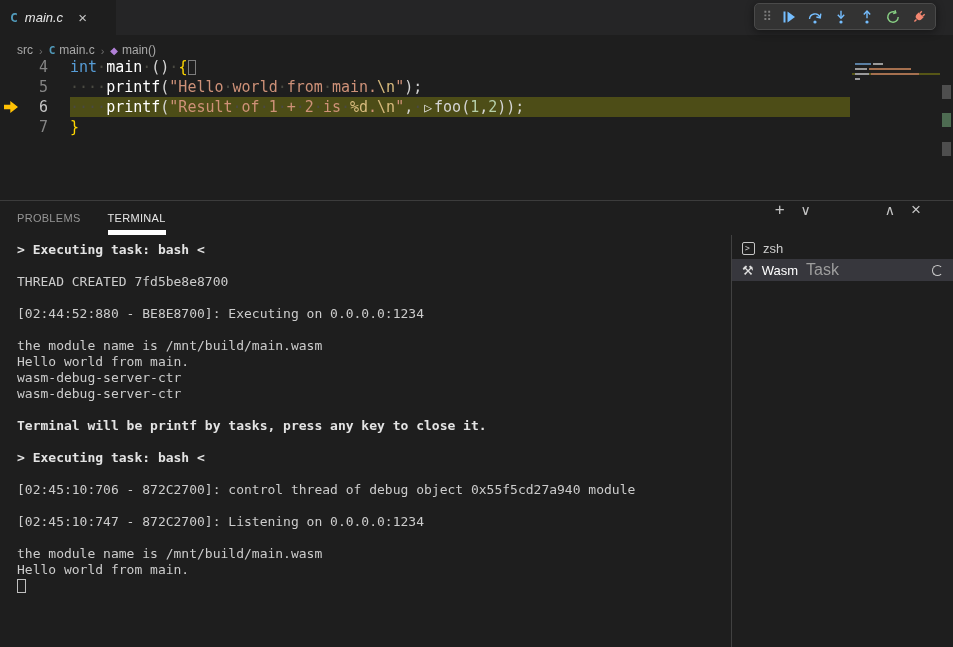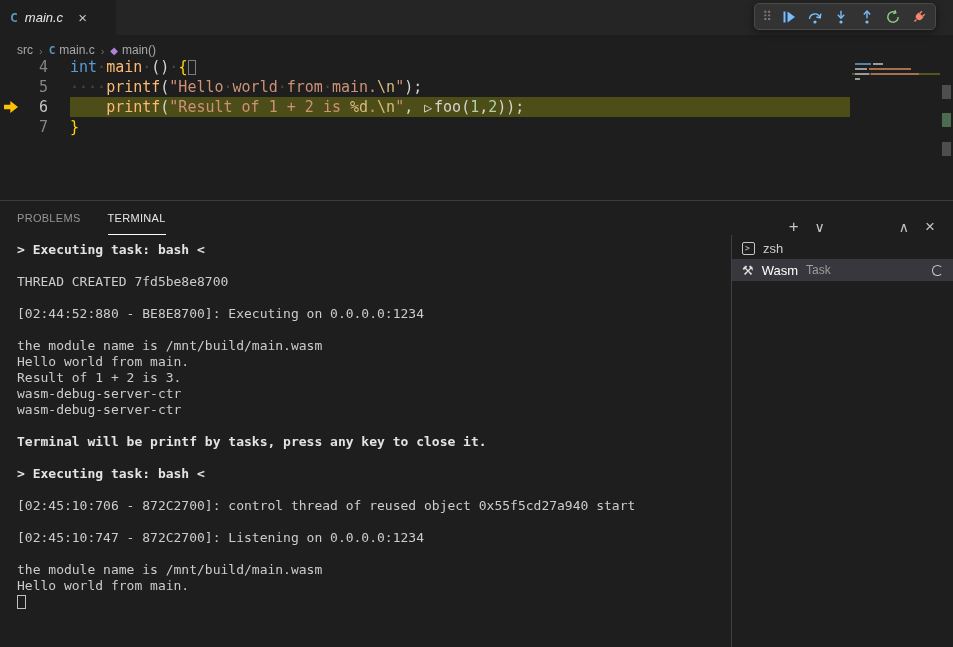--- a/index.html
+++ b/index.html
@@ -26,52 +26,52 @@
 
   
   .editor{position:relative;height:143px;font-family:"DejaVu Sans Mono",monospace;font-size:15px;background:#1e1e1e}
   .editor-lines{padding-right:103px}
   .code-row{display:flex;height:20px;line-height:20px}
   .gutter{width:70px;flex:none;position:relative;text-align:right;padding-right:22px;color:#858585;cursor:pointer}
   .lnum.active{color:#c6c6c6}
   .debug-arrow{position:absolute;left:4px;top:4px;width:14px;height:12px;background:#ffc104;clip-path:polygon(0 32%,45% 32%,45% 0,100% 50%,45% 100%,45% 68%,0 68%)}
   .code-content{white-space:pre;flex:1;cursor:text}
   .code-row.current .code-content{background:rgba(255,255,0,.21)}
-  .tok.kw{color:#569cd6}.tok.fn{color:#fdba74}.tok.str{color:#ce9178}.tok.esc{color:#d7ba7d}
+  .tok.kw{color:#569cd6}.tok.fn{color:#ffffff}.tok.str{color:#ce9178}.tok.esc{color:#d7ba7d}
   .tok.num{color:#b5cea8}.tok.plain{color:#d4d4d4}.tok.brace{color:#ffd700}.tok.ws{color:#4a4a42}
   .tok.run-icon{color:#eaeaea;font-size:13px;padding:0 2px;cursor:pointer}
   .cursor-box{display:inline-block;width:8px;height:15px;border:1px solid #7d7d7d;vertical-align:middle;margin-left:1px}
   .minimap{position:absolute;top:3px;right:13px;width:88px;cursor:pointer}
   .mm-line{height:2px;margin:3px 0;display:flex;gap:2px;padding-left:3px}
   .mm-line i{height:2px;display:block}
   .mm-line.mm-hl{background:rgba(255,255,0,.25)}
   .overview-ruler{position:absolute;top:0;right:0;width:13px;height:100%}
   .ruler-mark{position:absolute;right:2px;width:9px;height:14px}
 
   
   .panel{border-top:1px solid #3c3c3c;height:447px;display:flex;flex-direction:column;background:#1e1e1e}
-  .panel-header{height:34px;display:flex;align-items:flex-end;padding:0 18px 0 17px;flex:none}
+  .panel-header{height:34px;display:flex;align-items:flex-start;padding:0 32px 0 17px;flex:none}
   .panel-tab{font-size:11px;color:#969696;margin-right:27px;letter-spacing:.3px;cursor:pointer;height:33px;line-height:33px}
-  .panel-tab.active{color:#e7e7e7;border-bottom:1px solid #ffffff}
+  .panel-tab.active{color:#e7e7e7;border-bottom:5px solid #ffffff}
   .panel-actions{margin-left:auto;display:flex;align-items:center;gap:16px;color:#c5c5c5}
   .panel-action{cursor:pointer;font-size:14px;line-height:1}
   .panel-action.big{font-size:17px}
   .panel-action.gap{margin-left:58px}
   .panel-body{flex:1;display:flex;min-height:0}
   .terminal-output{flex:1;padding:7px 0 0 17px;font-family:"DejaVu Sans Mono",monospace;font-size:13px;line-height:16px;color:#cccccc;overflow:hidden;cursor:text}
   .term-line{white-space:pre}
   .term-line.bold{font-weight:bold;color:#e3e3e3}
   .term-cursor{display:inline-block;width:9px;height:14px;border:1px solid #bfbfbf;margin-top:1px}
   .terminal-sidebar{width:222px;border-left:1px solid #414141;padding-top:2px;font-size:13px}
   .term-row{height:22px;display:flex;align-items:center;padding:0 10px;gap:8px;cursor:pointer;color:#cccccc}
   .term-row.selected{background:#37373d;color:#fff}
   .tl-icon{flex:none}
   .tl-icon.term-box{width:13px;height:13px;border:1px solid #c5c5c5;border-radius:2px;font-size:8px;line-height:11px;padding-left:2px;color:#c5c5c5;font-family:"DejaVu Sans Mono",monospace}
   .tl-icon.tools{font-size:13px;color:#e0e0e0;line-height:1}
-  .tl-desc{color:#9d9d9d;font-size:12px}
+  .tl-desc{color:#9d9d9d;font-size:16px}
   .spinner{margin-left:auto;width:11px;height:11px;border:1.5px solid #c9c9c9;border-right-color:transparent;border-radius:50%}
 </style>
 </head>
 <body>
 
 <div class="tabbar">
   <div class="tab">
     <span class="c-icon">C</span>
     <span class="tab-label">main.c</span>
     <span class="tab-close">×</span>
@@ -201,29 +201,28 @@
   <div class="panel-body">
     <div class="terminal-output" id="terminal-output">
         <div class="term-line bold">&gt; Executing task: bash &lt;</div>
         <div class="term-line">&nbsp;</div>
         <div class="term-line">THREAD CREATED 7fd5be8e8700</div>
         <div class="term-line">&nbsp;</div>
         <div class="term-line">[02:44:52:880 - BE8E8700]: Executing on 0.0.0.0:1234</div>
         <div class="term-line">&nbsp;</div>
         <div class="term-line">the module name is /mnt/build/main.wasm</div>
         <div class="term-line">Hello world from main.</div>
-        <div class="term-line">Result of 1 + 2 is 3.</div>
         <div class="term-line">wasm-debug-server-ctr</div>
         <div class="term-line">wasm-debug-server-ctr</div>
         <div class="term-line">&nbsp;</div>
         <div class="term-line bold">Terminal will be printf by tasks, press any key to close it.</div>
         <div class="term-line">&nbsp;</div>
         <div class="term-line bold">&gt; Executing task: bash &lt;</div>
         <div class="term-line">&nbsp;</div>
-        <div class="term-line">[02:45:10:706 - 872C2700]: control thread of reused object 0x55f5cd27a940 start</div>
+        <div class="term-line">[02:45:10:706 - 872C2700]: control thread of debug object 0x55f5cd27a940 module</div>
         <div class="term-line">&nbsp;</div>
         <div class="term-line">[02:45:10:747 - 872C2700]: Listening on 0.0.0.0:1234</div>
         <div class="term-line">&nbsp;</div>
         <div class="term-line">the module name is /mnt/build/main.wasm</div>
         <div class="term-line">Hello world from main.</div>
         <div class="term-line"><span class="term-cursor"></span></div>
       </div>
     <div class="terminal-sidebar" id="terminal-list">
         <div class="term-row">
           <span class="tl-icon term-box">&gt;</span>

